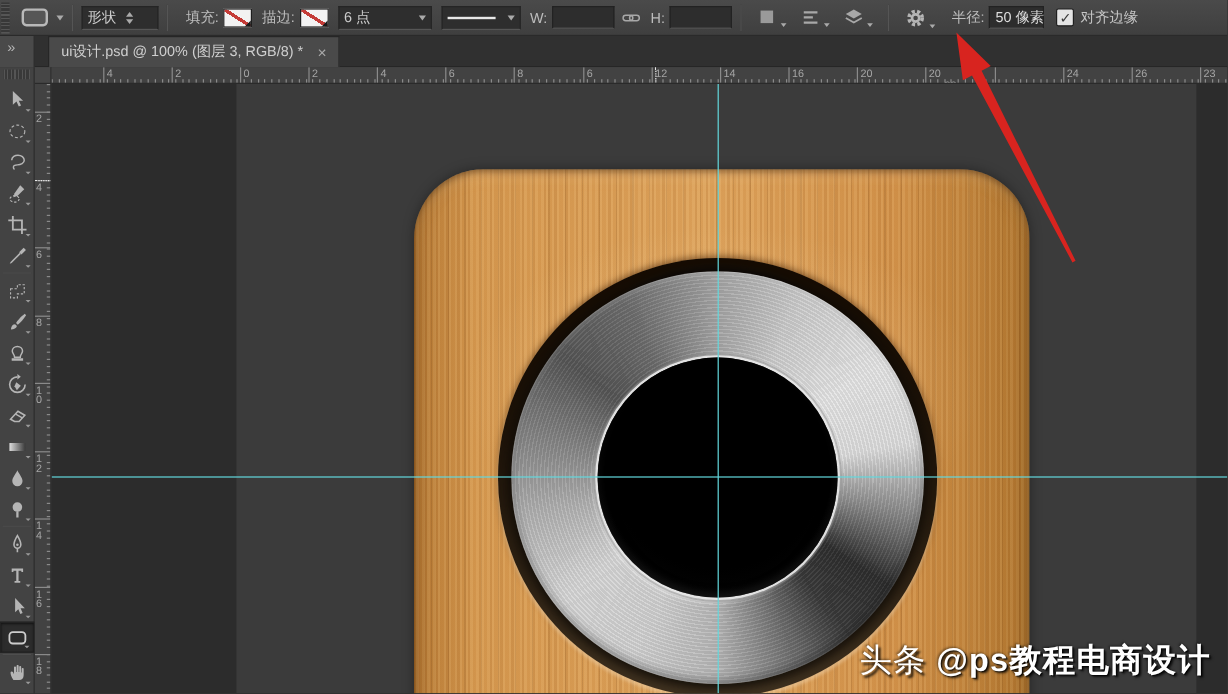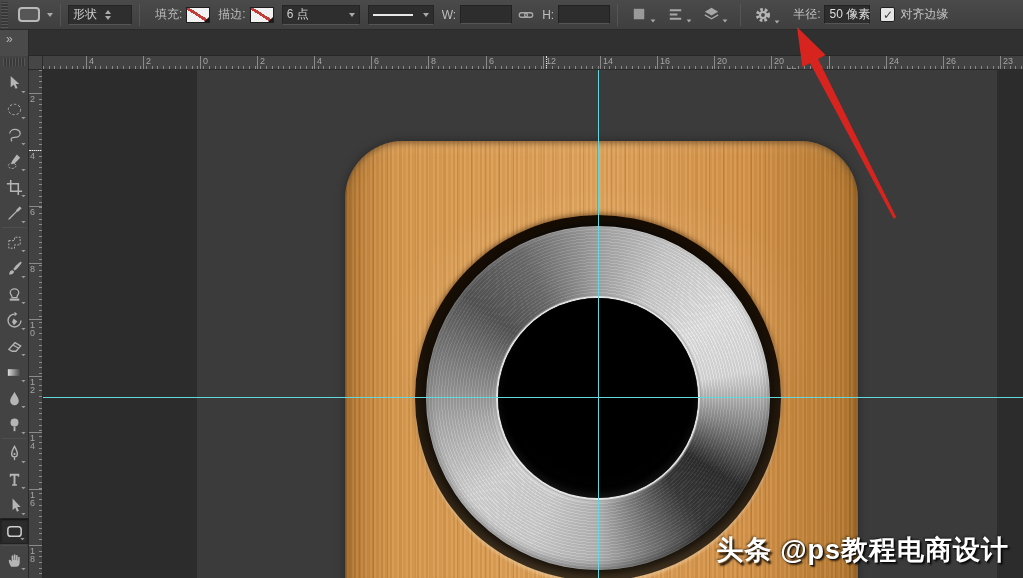--- a/index.html
+++ b/index.html
@@ -116,21 +116,21 @@
     box-shadow: 0 0 0 2px rgba(235,235,235,.9), 0 0 0 3.5px rgba(130,130,130,.45),
       -3px 4px 5px -1px rgba(255,255,255,.55), 3px -3px 4px -1px rgba(255,255,255,.3),
       inset 0 6px 12px rgba(0,0,0,.95), inset 0 -3px 8px rgba(70,70,70,.35); }
 
   .guide-v { position:absolute; top:0; width:1px; height:508px; z-index:20; cursor:col-resize; }
   .guide-h { position:absolute; left:0; width:980px; height:1px; z-index:20; cursor:row-resize; }
 
   #watermark { position:absolute; right:14px; bottom:10px; z-index:30; color:#fff; font-size:27px;
     font-weight:bold; letter-spacing:1px;
     text-shadow:2px 2px 2px rgba(0,0,0,.75), -1px -1px 2px rgba(0,0,0,.45), 1px 1px 0 rgba(0,0,0,.6); }
-  #watermark .brand { font-weight:700; margin-right:8px;
+  #watermark .brand { font-weight:400; margin-right:8px;
     text-shadow:2px 3px 2px rgba(0,0,0,.85), -1px -1px 2px rgba(0,0,0,.5); }
 
   #annotation-arrow { position:absolute; left:0; top:0; width:1023px; height:578px;
     pointer-events:none; z-index:50; }
 </style>
 </head>
 <body>
 
 <div id="app">
 
@@ -207,20 +207,24 @@
     <span class="ob-field ob-input small radius-field">50 像素</span>
     <span class="checkbox">
       <span>✓</span>
     </span>
     <span style="color:#c6c6c6">对齐边缘</span>
   </div>
 
   <div id="tab-bar">
     <div id="tools-collapse">
       <span>»</span>
+    </div>
+    <div id="doc-tab">
+      <span>ui设计.psd @ 100% (图层 3, RGB/8) *</span>
+      <span class="close">×</span>
     </div>
   </div>
 
   <div id="tools-panel">
     <div class="ribs"></div>
     <div id="tools-list">
         <div class="tool">
           <svg viewBox="0 0 20 20">
             <path d="M6 2 L6 14 L9.2 11.2 L11.2 15.6 L13.2 14.7 L11.2 10.4 L15 10.4 Z" fill="#b5b5b5"></path>
           </svg>

